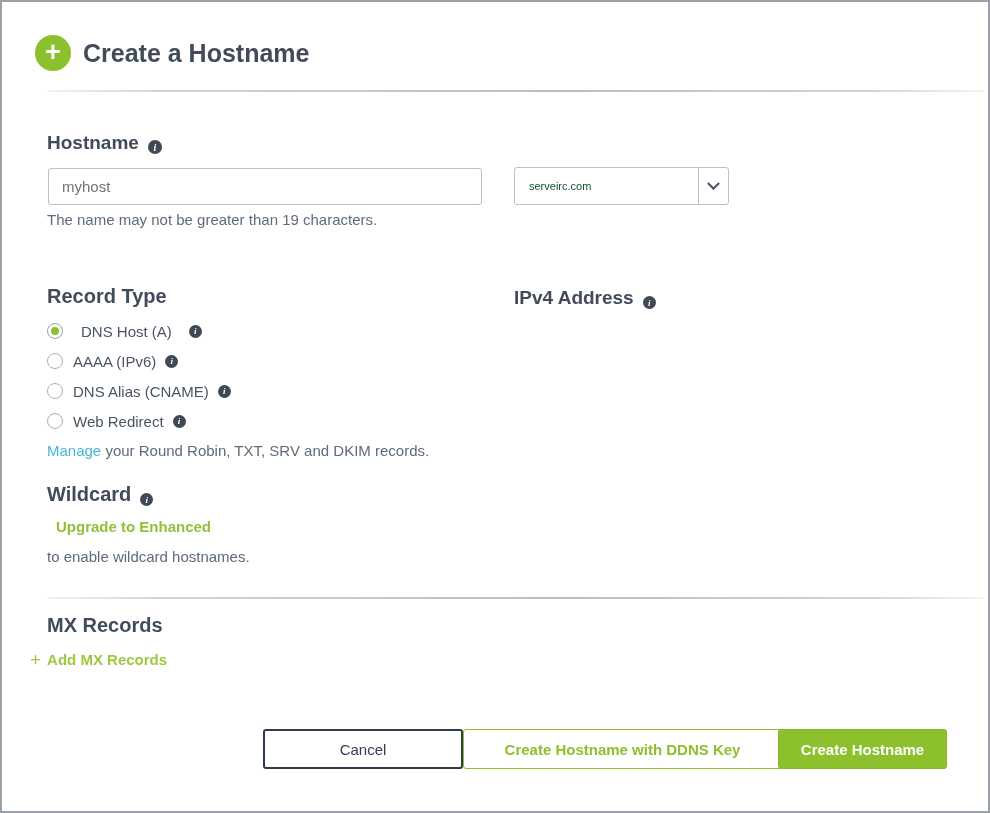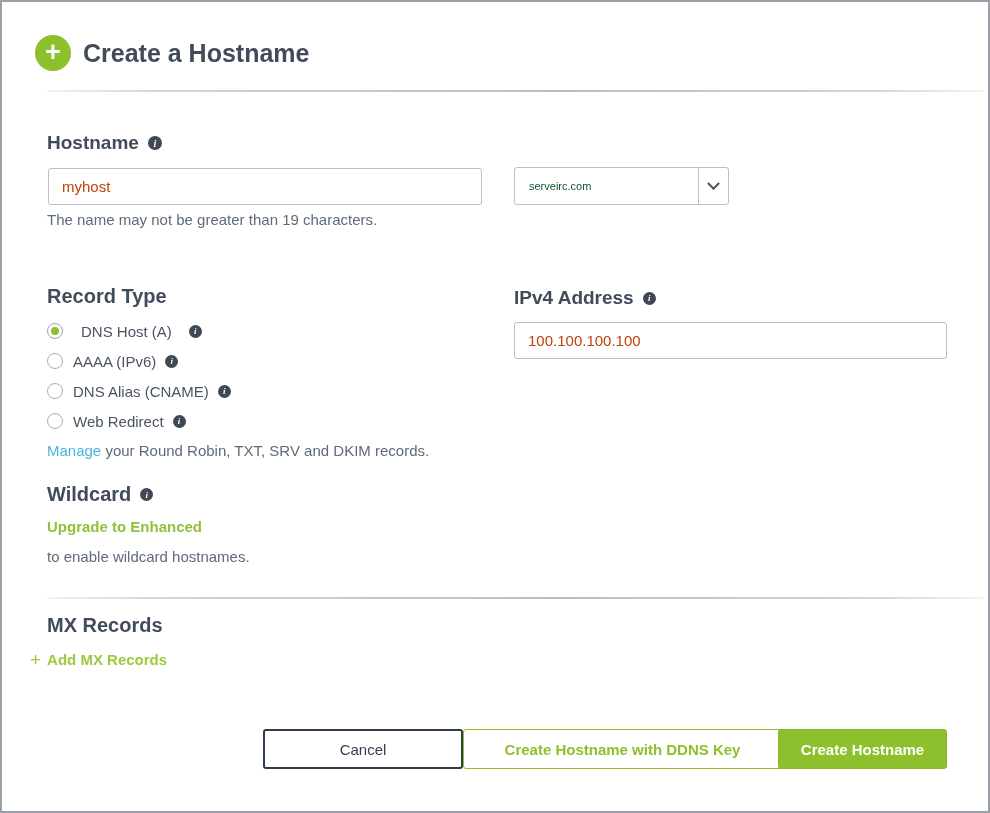--- a/index.html
+++ b/index.html
@@ -16,34 +16,34 @@
     font-weight:bold; line-height:1; padding-bottom:2px;
   }
   .page-title { margin-left:12px; font-size:25px; font-weight:600; color:#414b5a; }
   .divider {
     position:absolute; left:45px; right:4px; height:2px;
     background:linear-gradient(to right,#f2f2f2,#d4d4d4 12%,#bdbdbd 55%,#d4d4d4 88%,#f4f4f4);
   }
   .divider.top { top:88px; }
   .divider.mid { top:595px; }
   
-  .sec-label { position:absolute; display:flex; align-items:center; font-weight:600; color:#414b5a; }
+  .sec-label { position:absolute; display:flex; align-items:flex-end; font-weight:600; color:#414b5a; }
   .sec-label.sz19 { font-size:19px; }
   .sec-label.sz20 { font-size:20px; }
   .info-icon {
     display:inline-flex; align-items:center; justify-content:center;
     width:14px; height:14px; border-radius:50%; background:#3f4854; color:#ffffff;
     font-size:10px; font-family:"Liberation Serif", serif; font-style:italic; font-weight:bold;
     margin-left:9px; flex:0 0 auto;
   }
   .info-icon.small { width:13px; height:13px; font-size:9px; }
   
   .text-input {
     position:absolute; height:37px; border:1px solid #b9c0c7; border-radius:3px;
-    padding:0 13px; font-size:15px; color:#c2410c; background:#fff; outline:none;
+    padding:0 13px; font-size:15px; color:#737373; background:#fff; outline:none;
     font-family:"Liberation Sans", sans-serif;
   }
   .helper { position:absolute; font-size:15px; color:#5f6b7a; }
   
   .select-box {
     position:absolute; left:512px; top:165px; width:215px; height:38px;
     border:1px solid #b9c0c7; border-radius:3px; background:#fff;
     display:flex; align-items:stretch; cursor:pointer;
   }
   .select-value { flex:1; display:flex; align-items:center; padding-left:14px; font-size:11px; color:#14532d; }
@@ -141,27 +141,26 @@
   </div>
 
   <div class="manage-line">
     <span class="manage-link">Manage</span><span> your Round Robin, TXT, SRV and DKIM records.</span>
   </div>
 
   <div class="sec-label sz19" style="left:512px; top:285px;">
     <span>IPv4 Address</span>
     <span class="info-icon small">i</span>
   </div>
-  <input class="text-input" style="left: 512px; top: 320px; width: 433px;" value="100.100.100.100">
 
   <div class="sec-label sz20" style="left:45px; top:481px;">
     <span>Wildcard</span>
     <span class="info-icon small">i</span>
   </div>
-  <div class="green-bold-link" style="left:45px; top:516px;">Upgrade to Enhanced</div>
+  <div class="green-bold-link" style="left:54px; top:516px;">Upgrade to Enhanced</div>
   <div class="helper" style="left:45px; top:546px;">to enable wildcard hostnames.</div>
 
   <div class="divider mid"></div>
 
   <div class="sec-label sz20" style="left:45px; top:612px;">
     <span>MX Records</span>
   </div>
   <div class="add-mx">
     <span class="plus-glyph">+</span>
     <span>Add MX Records</span>

